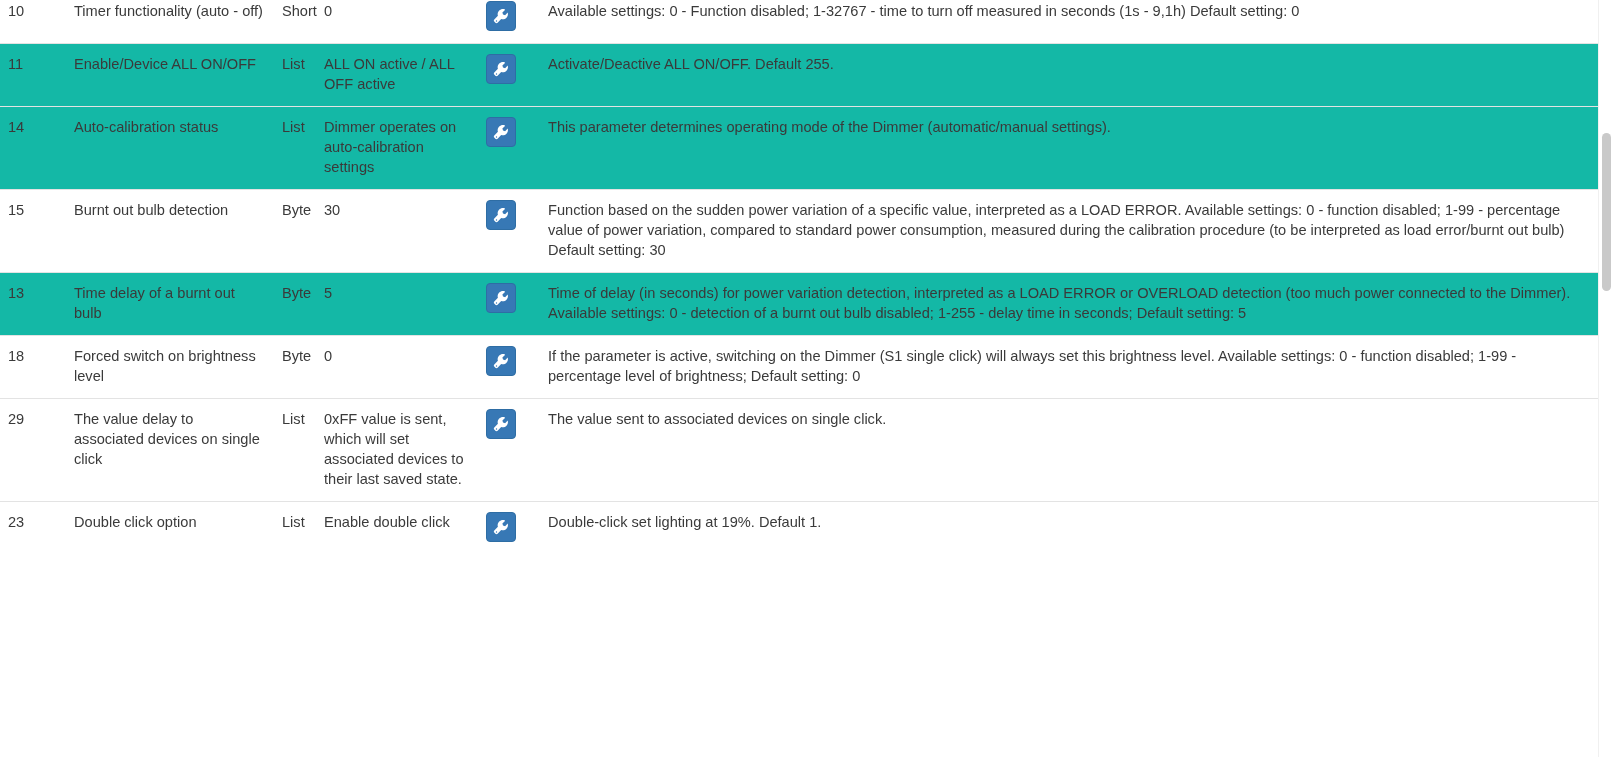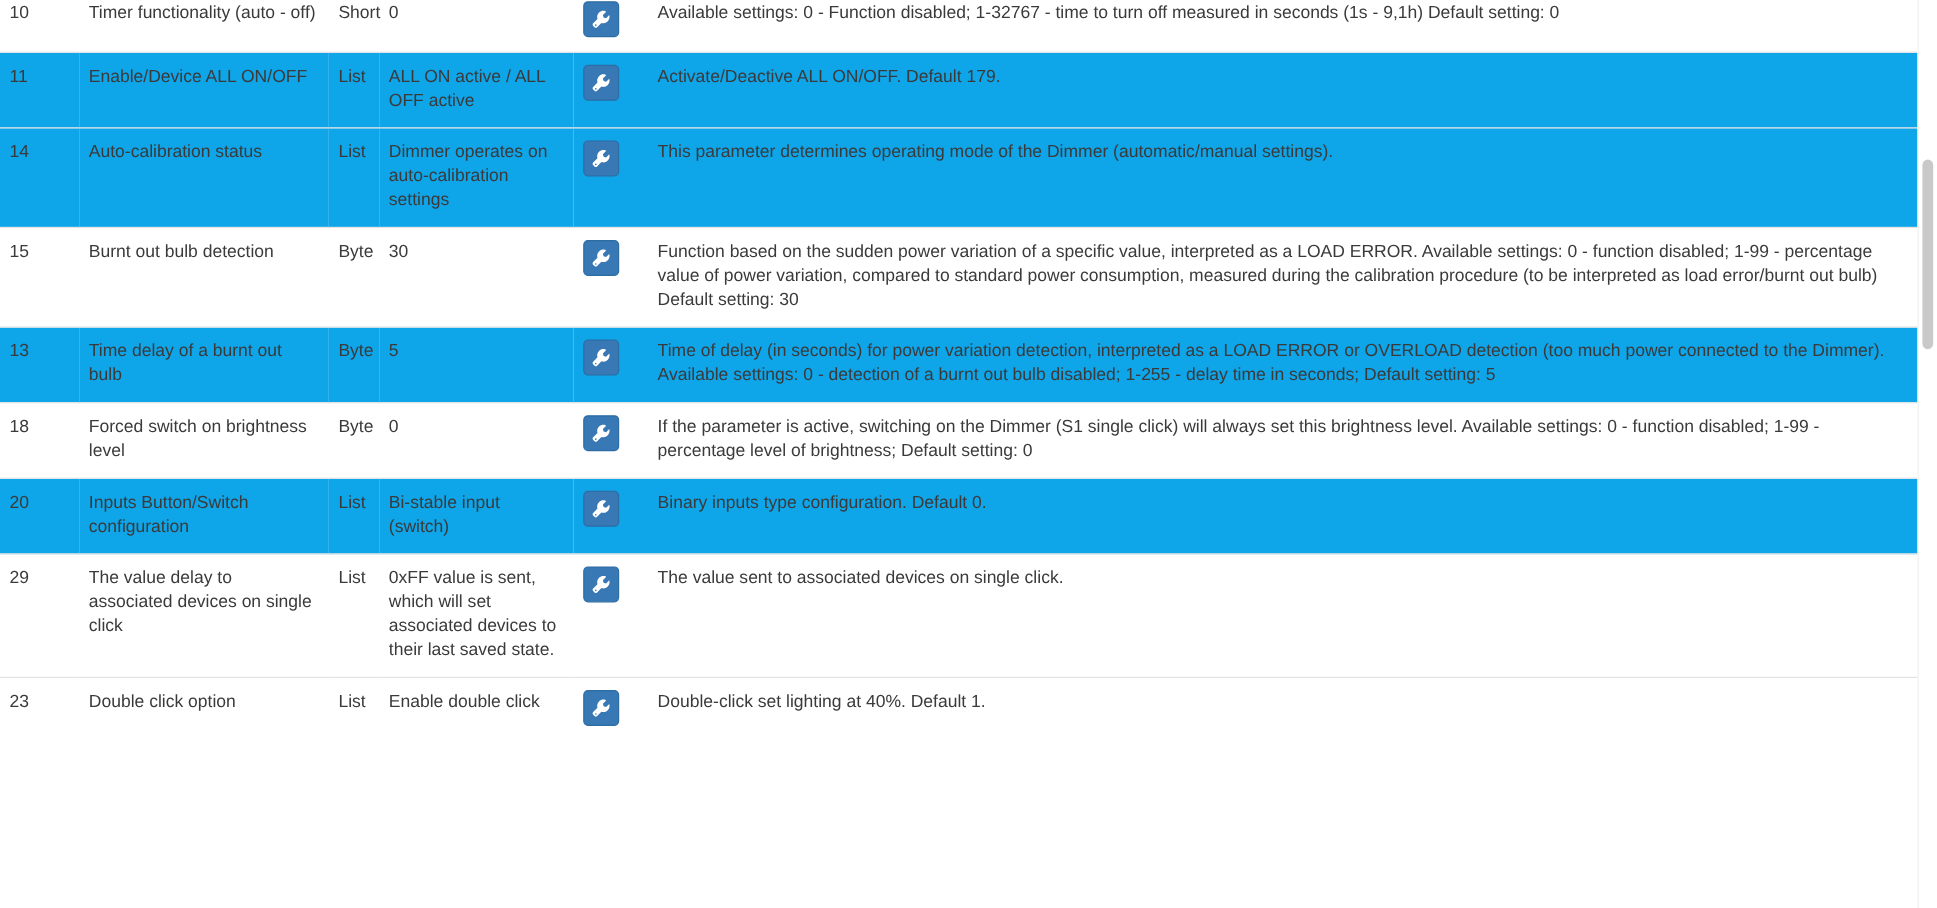--- a/index.html
+++ b/index.html
@@ -35,21 +35,21 @@
 
   table.param-table td {
     border-top: 1px solid #e3e3e3;
     border-bottom: none;
     padding: 10px 8px 12px 8px;
     vertical-align: top;
     color: #3a3a3a;
   }
 
   tr.row-odd  > td { background: #ffffff; }
-  tr.row-even > td { background: #0ea5e9; }
+  tr.row-even > td { background: #14b8a6; }
 
   
   col.c-id     { width: 66px; }
   col.c-name   { width: 208px; }
   col.c-type   { width: 42px; }
   col.c-value  { width: 162px; }
   col.c-action { width: 62px; }
   col.c-desc   { width: 1058px; }
 
   td.cell-id     { padding-left: 14px; color: #3a3a3a; }
@@ -137,21 +137,21 @@
             <td class="cell-desc">Available settings: 0 - Function disabled; 1-32767 - time to turn off measured in seconds (1s - 9,1h) Default setting: 0</td>
           </tr>
           <tr class="row-even">
             <td class="cell-id">11</td>
             <td class="cell-name">Enable/Device ALL ON/OFF</td>
             <td class="cell-type">List</td>
             <td class="cell-value">ALL ON active / ALL OFF active</td>
             <td class="cell-action"><button class="btn-wrench"><span><svg width="16" height="16" viewBox="0 0 16 16" aria-hidden="true">
                     <path fill="#ffffff" d="M11.4 1.1c-1.9-.5-3.9.0-5.2 1.4C4.7 3.9 4.3 6 4.9 7.8L1.3 11.4c-.6.6-.6 1.6 0 2.2l1.1 1.1c.6.6 1.6.6 2.2 0l3.6-3.6c1.8.6 3.9.2 5.3-1.3 1.4-1.4 1.8-3.4 1.2-5.2l-2.6 2.6-2.1-.6-.6-2.1 2.6-2.6zM3.5 13.7c-.4 0-.7-.3-.7-.7s.3-.7.7-.7.7.3.7.7-.3.7-.7.7z"></path>
                   </svg></span></button></td>
-            <td class="cell-desc">Activate/Deactive ALL ON/OFF. Default 179.</td>
+            <td class="cell-desc">Activate/Deactive ALL ON/OFF. Default 255.</td>
           </tr>
           <tr class="row-even">
             <td class="cell-id">14</td>
             <td class="cell-name">Auto-calibration status</td>
             <td class="cell-type">List</td>
             <td class="cell-value">Dimmer operates on auto-calibration settings</td>
             <td class="cell-action"><button class="btn-wrench"><span><svg width="16" height="16" viewBox="0 0 16 16" aria-hidden="true">
                     <path fill="#ffffff" d="M11.4 1.1c-1.9-.5-3.9.0-5.2 1.4C4.7 3.9 4.3 6 4.9 7.8L1.3 11.4c-.6.6-.6 1.6 0 2.2l1.1 1.1c.6.6 1.6.6 2.2 0l3.6-3.6c1.8.6 3.9.2 5.3-1.3 1.4-1.4 1.8-3.4 1.2-5.2l-2.6 2.6-2.1-.6-.6-2.1 2.6-2.6zM3.5 13.7c-.4 0-.7-.3-.7-.7s.3-.7.7-.7.7.3.7.7-.3.7-.7.7z"></path>
                   </svg></span></button></td>
             <td class="cell-desc">This parameter determines operating mode of the Dimmer (automatic/manual settings).</td>
@@ -179,49 +179,39 @@
           <tr class="row-odd">
             <td class="cell-id">18</td>
             <td class="cell-name">Forced switch on brightness level</td>
             <td class="cell-type">Byte</td>
             <td class="cell-value">0</td>
             <td class="cell-action"><button class="btn-wrench"><span><svg width="16" height="16" viewBox="0 0 16 16" aria-hidden="true">
                     <path fill="#ffffff" d="M11.4 1.1c-1.9-.5-3.9.0-5.2 1.4C4.7 3.9 4.3 6 4.9 7.8L1.3 11.4c-.6.6-.6 1.6 0 2.2l1.1 1.1c.6.6 1.6.6 2.2 0l3.6-3.6c1.8.6 3.9.2 5.3-1.3 1.4-1.4 1.8-3.4 1.2-5.2l-2.6 2.6-2.1-.6-.6-2.1 2.6-2.6zM3.5 13.7c-.4 0-.7-.3-.7-.7s.3-.7.7-.7.7.3.7.7-.3.7-.7.7z"></path>
                   </svg></span></button></td>
             <td class="cell-desc">If the parameter is active, switching on the Dimmer (S1 single click) will always set this brightness level. Available settings: 0 - function disabled; 1-99 - percentage level of brightness; Default setting: 0</td>
           </tr>
-          <tr class="row-even">
-            <td class="cell-id">20</td>
-            <td class="cell-name">Inputs Button/Switch configuration</td>
-            <td class="cell-type">List</td>
-            <td class="cell-value">Bi-stable input (switch)</td>
-            <td class="cell-action"><button class="btn-wrench"><span><svg width="16" height="16" viewBox="0 0 16 16" aria-hidden="true">
-                    <path fill="#ffffff" d="M11.4 1.1c-1.9-.5-3.9.0-5.2 1.4C4.7 3.9 4.3 6 4.9 7.8L1.3 11.4c-.6.6-.6 1.6 0 2.2l1.1 1.1c.6.6 1.6.6 2.2 0l3.6-3.6c1.8.6 3.9.2 5.3-1.3 1.4-1.4 1.8-3.4 1.2-5.2l-2.6 2.6-2.1-.6-.6-2.1 2.6-2.6zM3.5 13.7c-.4 0-.7-.3-.7-.7s.3-.7.7-.7.7.3.7.7-.3.7-.7.7z"></path>
-                  </svg></span></button></td>
-            <td class="cell-desc">Binary inputs type configuration. Default 0.</td>
-          </tr>
           <tr class="row-odd">
             <td class="cell-id">29</td>
             <td class="cell-name">The value delay to associated devices on single click</td>
             <td class="cell-type">List</td>
             <td class="cell-value">0xFF value is sent, which will set associated devices to their last saved state.</td>
             <td class="cell-action"><button class="btn-wrench"><span><svg width="16" height="16" viewBox="0 0 16 16" aria-hidden="true">
                     <path fill="#ffffff" d="M11.4 1.1c-1.9-.5-3.9.0-5.2 1.4C4.7 3.9 4.3 6 4.9 7.8L1.3 11.4c-.6.6-.6 1.6 0 2.2l1.1 1.1c.6.6 1.6.6 2.2 0l3.6-3.6c1.8.6 3.9.2 5.3-1.3 1.4-1.4 1.8-3.4 1.2-5.2l-2.6 2.6-2.1-.6-.6-2.1 2.6-2.6zM3.5 13.7c-.4 0-.7-.3-.7-.7s.3-.7.7-.7.7.3.7.7-.3.7-.7.7z"></path>
                   </svg></span></button></td>
             <td class="cell-desc">The value sent to associated devices on single click.</td>
           </tr>
           <tr class="row-odd">
             <td class="cell-id">23</td>
             <td class="cell-name">Double click option</td>
             <td class="cell-type">List</td>
             <td class="cell-value">Enable double click</td>
             <td class="cell-action"><button class="btn-wrench"><span><svg width="16" height="16" viewBox="0 0 16 16" aria-hidden="true">
                     <path fill="#ffffff" d="M11.4 1.1c-1.9-.5-3.9.0-5.2 1.4C4.7 3.9 4.3 6 4.9 7.8L1.3 11.4c-.6.6-.6 1.6 0 2.2l1.1 1.1c.6.6 1.6.6 2.2 0l3.6-3.6c1.8.6 3.9.2 5.3-1.3 1.4-1.4 1.8-3.4 1.2-5.2l-2.6 2.6-2.1-.6-.6-2.1 2.6-2.6zM3.5 13.7c-.4 0-.7-.3-.7-.7s.3-.7.7-.7.7.3.7.7-.3.7-.7.7z"></path>
                   </svg></span></button></td>
-            <td class="cell-desc">Double-click set lighting at 40%. Default 1.</td>
+            <td class="cell-desc">Double-click set lighting at 19%. Default 1.</td>
           </tr>
         </tbody>
     </table>
   </div>
 
   <div id="scrollbar-track">
     <div id="scrollbar-thumb" style="top: 133px; height: 158px;"></div>
   </div>
 
 </div>

